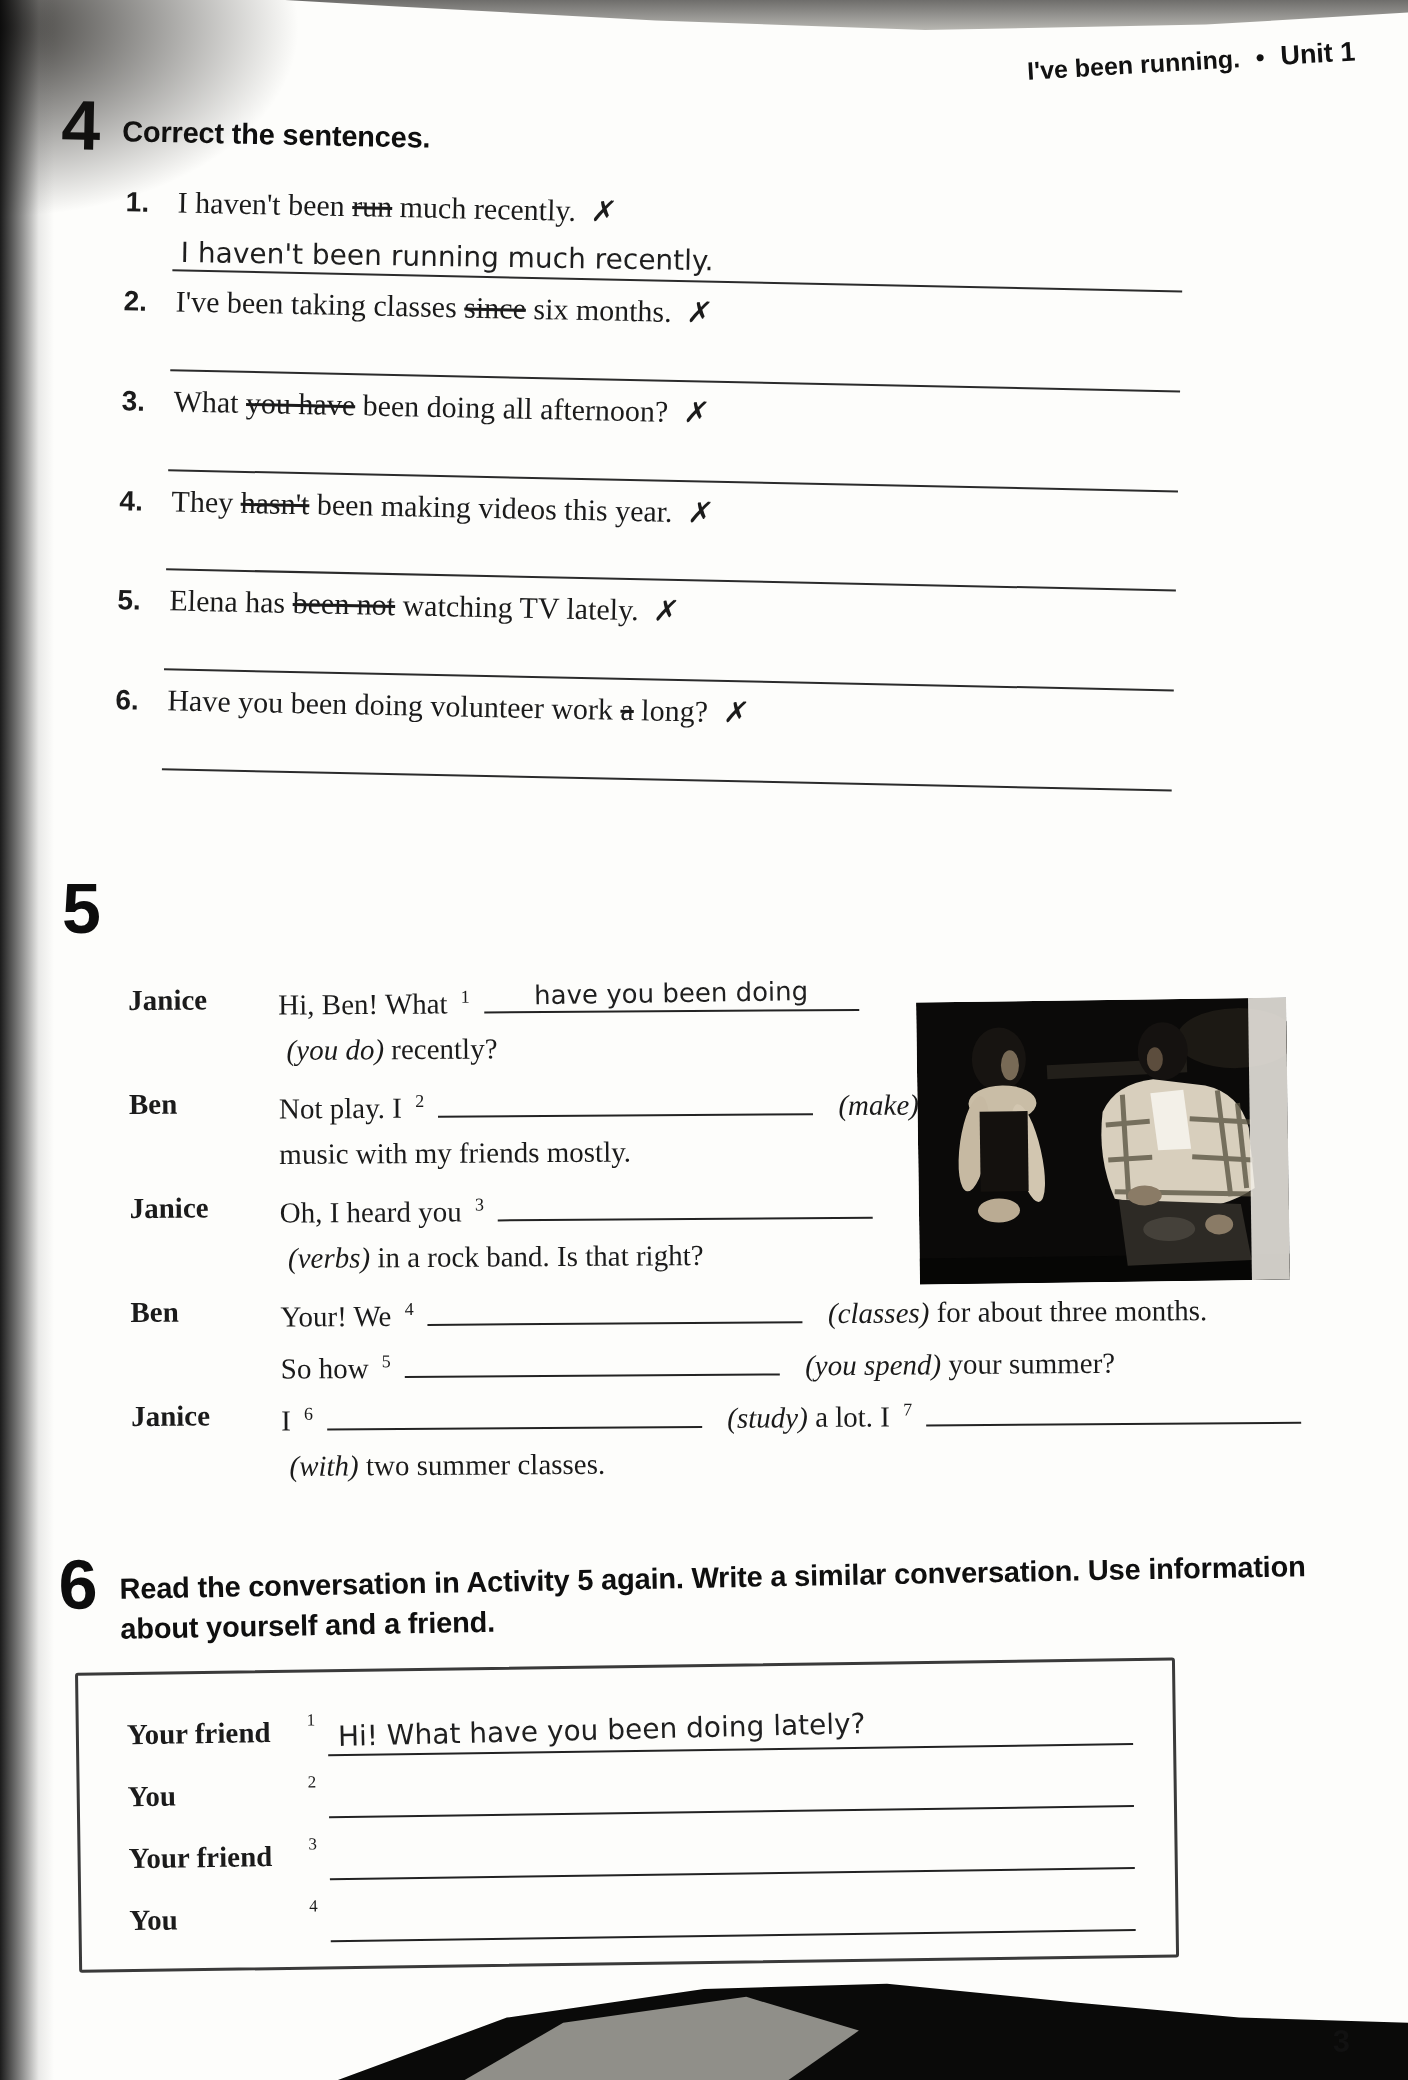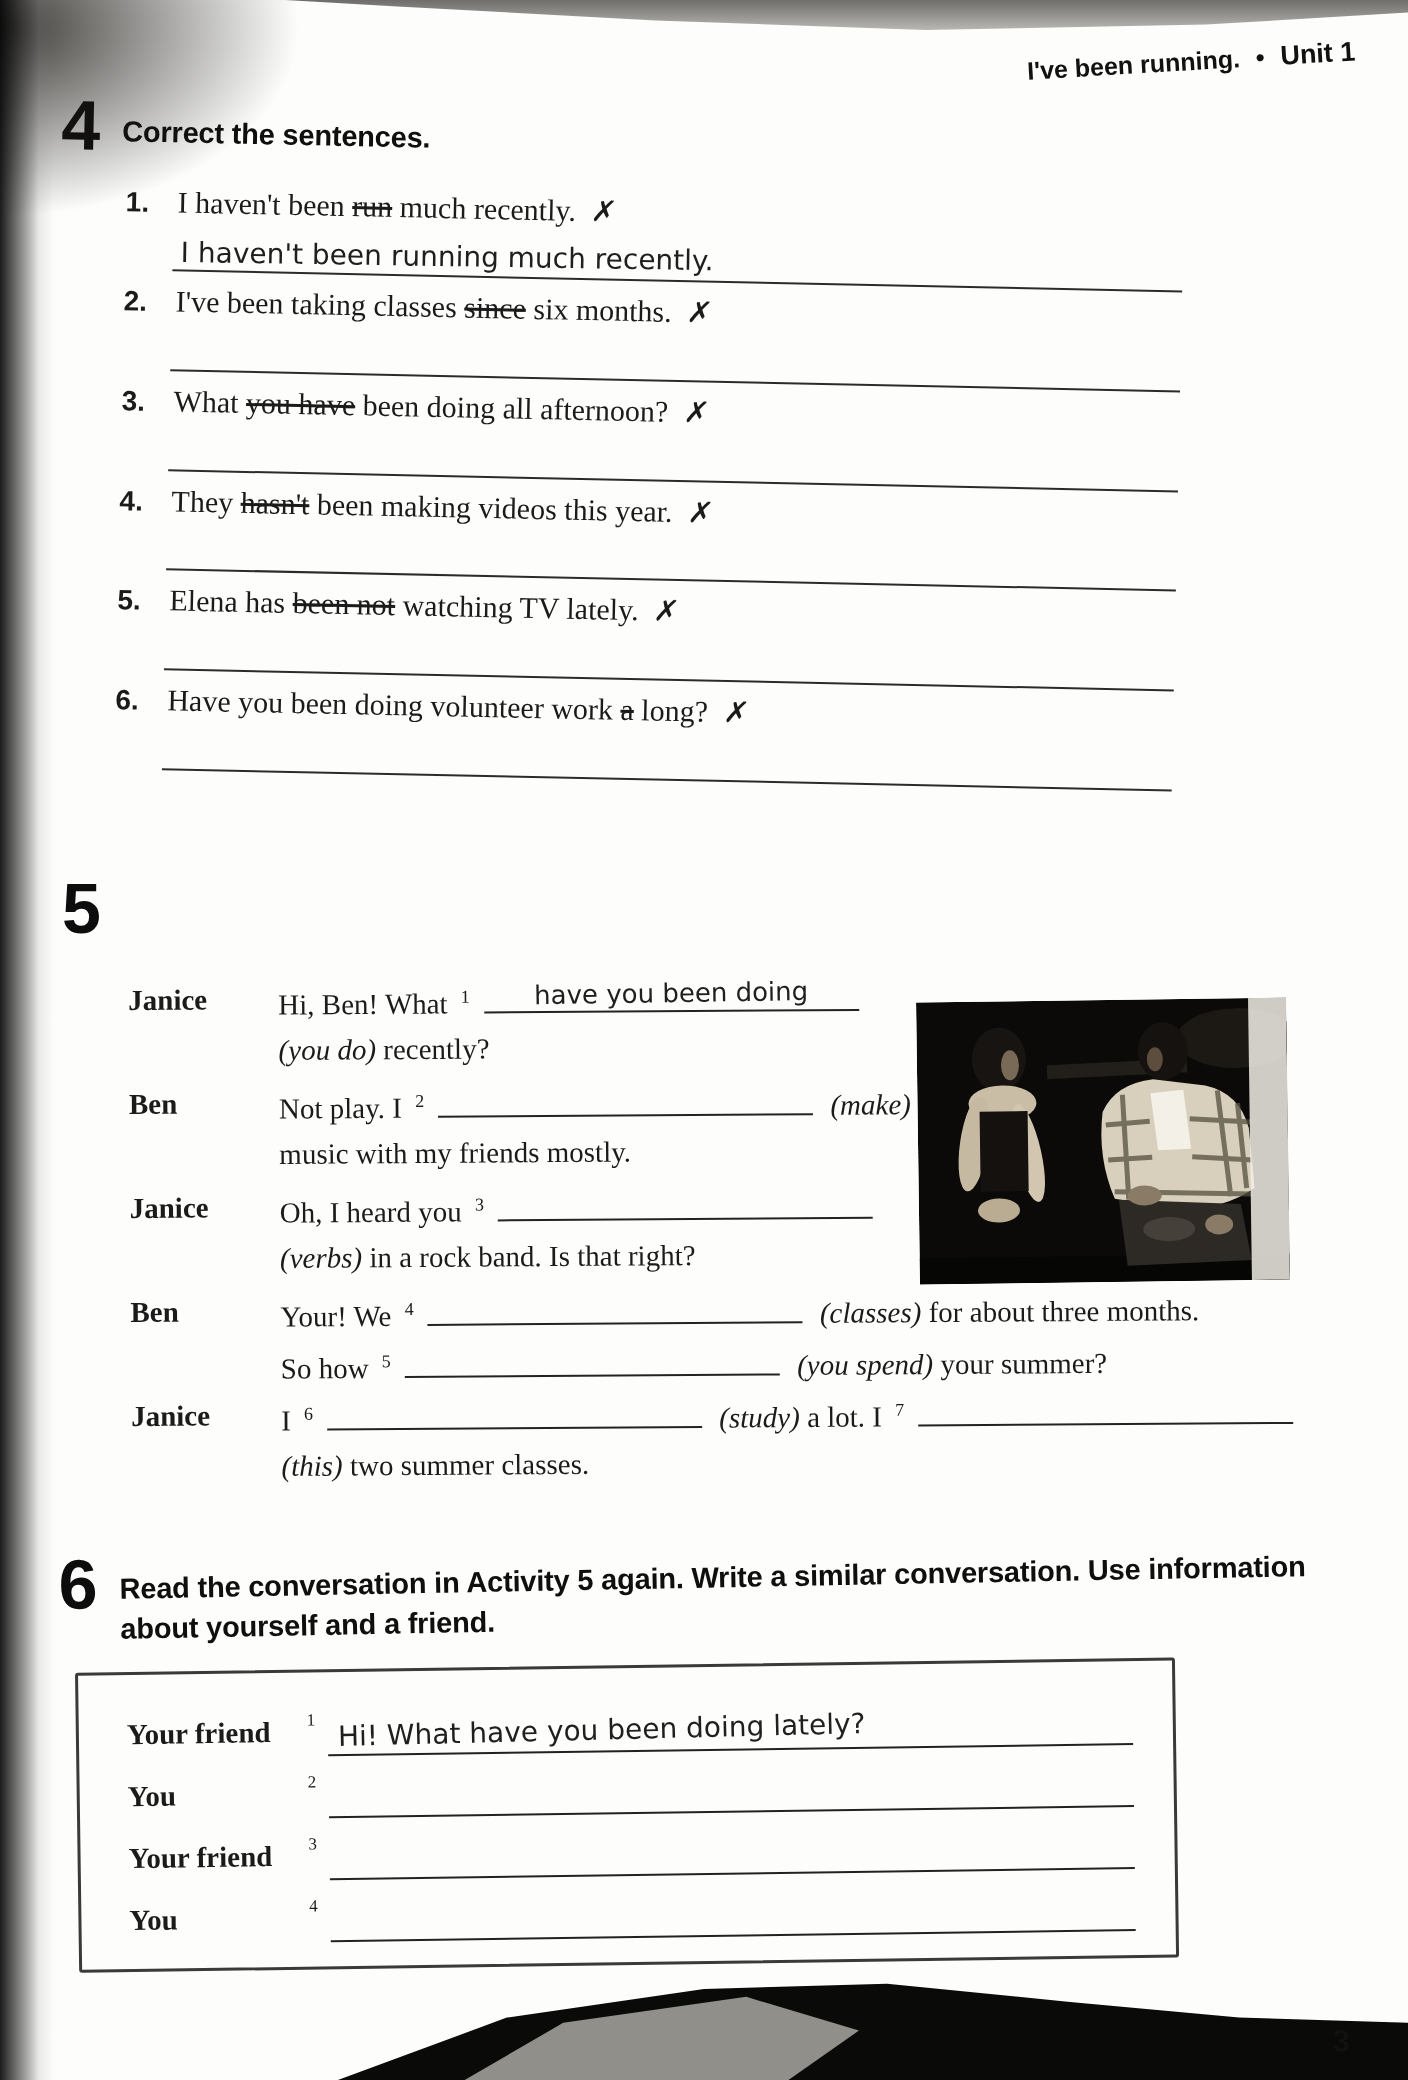--- a/index.html
+++ b/index.html
@@ -48,21 +48,21 @@
 
   
   #act5{left:62px;top:880px;width:1290px;}
   #act5 .act-title{max-width:1070px;}
   #a5-dialogue{margin-left:66px;margin-top:34px;transform:rotate(-.4deg);transform-origin:0 0;}
   .turn{display:flex;}
   .speaker{width:150px;font-weight:700;font-size:29px;padding-top:10px;}
   .dlines{flex:1;}
   .dline{height:52px;line-height:50px;font-size:29px;white-space:nowrap;}
   .dsup{font-size:18px;margin:0 4px 0 6px;}
-  .dparen{font-style:italic;}
+  .dparen{font-style:italic;margin-left:8px;}
   .blank{display:inline-block;width:375px;height:34px;border-bottom:2px solid #232323;margin:0 10px;position:relative;}
   .hw5{position:absolute;left:50%;bottom:2px;font-size:26px;transform:translateX(-50%) rotate(-.5deg);white-space:nowrap;line-height:1.1;}
 
   #photo{position:absolute;left:918px;top:1000px;width:370px;height:282px;z-index:2;transform:rotate(-.8deg);}
 
   
   #act6{left:62px;top:1556px;width:1310px;transform:rotate(-1.1deg);transform-origin:0 50%;}
   #act6 .act-title{max-width:1280px;}
   .conv-box{margin:26px 0 0 14px;width:1100px;border:3.5px solid #3a3a3a;border-radius:3px;
             padding:28px 40px 18px 48px;transform:rotate(.3deg);box-sizing:border-box;}
@@ -159,21 +159,21 @@
           <div class="speaker">Ben</div>
           <div class="dlines">
             <div class="dline"><span class="dtext">Your! We</span> <sup class="dsup">4</sup><span class="blank"></span> <span class="dparen">(classes)</span> <span class="dtext">for about three months.</span> </div>
             <div class="dline"><span class="dtext">So how</span> <sup class="dsup">5</sup><span class="blank"></span> <span class="dparen">(you spend)</span> <span class="dtext">your summer?</span> </div>
           </div>
         </div>
         <div class="turn">
           <div class="speaker">Janice</div>
           <div class="dlines">
             <div class="dline"><span class="dtext">I</span> <sup class="dsup">6</sup><span class="blank"></span> <span class="dparen">(study)</span> <span class="dtext">a lot. I</span> <sup class="dsup">7</sup><span class="blank"></span> </div>
-            <div class="dline"><span class="dparen">(this)</span> <span class="dtext">two summer classes.</span> </div>
+            <div class="dline"><span class="dparen">(with)</span> <span class="dtext">two summer classes.</span> </div>
           </div>
         </div>
       </div>
   </section>
 
   <div id="photo">
     <svg width="370" height="282" viewBox="0 0 370 282">
       <rect x="0" y="0" width="370" height="282" fill="#0b0a09"></rect>
       <g>
         <rect x="130" y="62" width="140" height="14" fill="#221f1a" transform="rotate(-2 200 69)"></rect>

